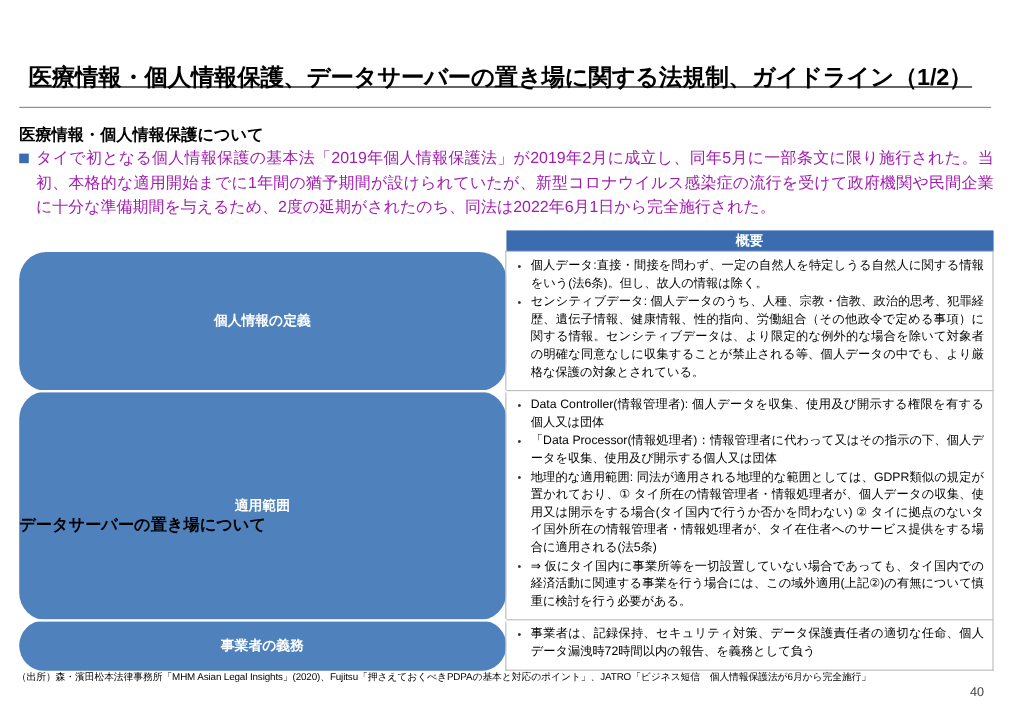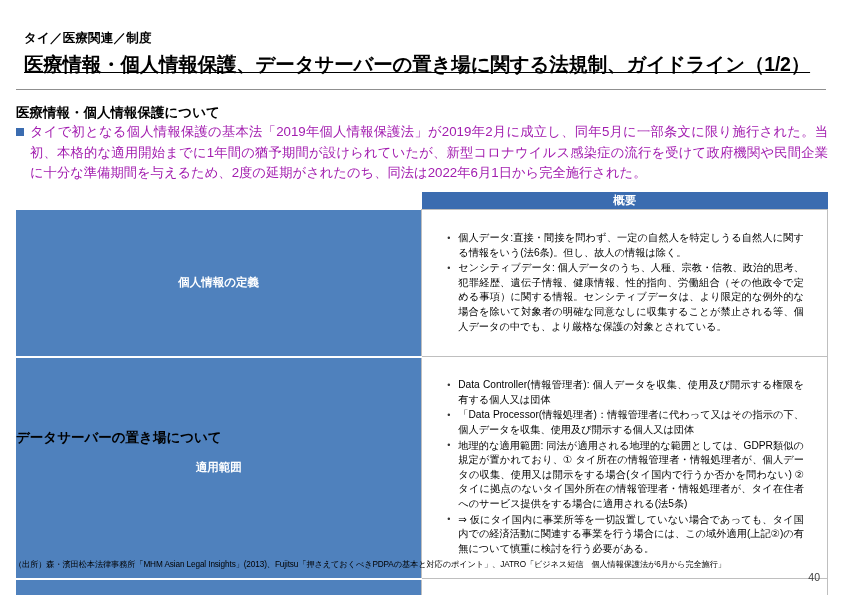--- a/index.html
+++ b/index.html
@@ -122,32 +122,33 @@
   .tbl td.lbl {
     width: 170px;
     background: #4f81bd;
     color: #ffffff;
     font-size: 11.5px;
     font-weight: bold;
     text-align: center;
     vertical-align: middle;
     border-bottom: 2px solid #ffffff;
     padding: 2px 4px;
+    border-radius: 23px;
   }
   .tbl td.body {
     background: #ffffff;
     border: 1px solid #bfbfbf;
     border-left: 1px solid #bfbfbf;
     padding: 5px 7px 6px 7px;
     vertical-align: top;
   }
   .tbl tr:last-child td.lbl { border-bottom: none; }
   ul.dots {
     list-style: none;
-    margin: 16px;
+    margin: 0;
     padding: 0;
   }
   ul.dots li {
     position: relative;
     padding-left: 13px;
     font-size: 10.2px;
     line-height: 14.6px;
     color: #000;
     margin-bottom: 1px;
     text-align: justify;
@@ -178,21 +179,20 @@
     top: 571px;
     font-size: 10.5px;
     color: #404040;
   }
 </style>
 </head>
 <body>
 
 <div class="slide">
 
-  <div class="eyebrow">タイ／医療関連／制度</div>
   <div class="slide-title">医療情報・個人情報保護、データサーバーの置き場に関する法規制、ガイドライン（1/2）</div>
   <div class="title-rule"></div>
 
   <div class="section-head" id="sec1">医療情報・個人情報保護について</div>
 
   <div class="bullet-block" id="b1">
     <span class="sq"></span>
     <span class="bullet-text">タイで初となる個人情報保護の基本法「2019年個人情報保護法」が2019年2月に成立し、同年5月に一部条文に限り施行された。当初、本格的な適用開始までに1年間の猶予期間が設けられていたが、新型コロナウイルス感染症の流行を受けて政府機関や民間企業に十分な準備期間を与えるため、2度の延期がされたのち、同法は2022年6月1日から完全施行された。</span>
   </div>
 
@@ -236,16 +236,16 @@
         </td>
       </tr>
 
     </tbody>
   </table>
 
   <div class="section-head" id="sec2">データサーバーの置き場について</div>
 
 
 
-  <div class="source">（出所）森・濱田松本法律事務所「MHM Asian Legal Insights」(2013)、Fujitsu「押さえておくべきPDPAの基本と対応のポイント」、JATRO「ビジネス短信　個人情報保護法が6月から完全施行」</div>
+  <div class="source">（出所）森・濱田松本法律事務所「MHM Asian Legal Insights」(2020)、Fujitsu「押さえておくべきPDPAの基本と対応のポイント」、JATRO「ビジネス短信　個人情報保護法が6月から完全施行」</div>
   <div class="pageno">40</div>
 
 </div>
 
 </body></html>

